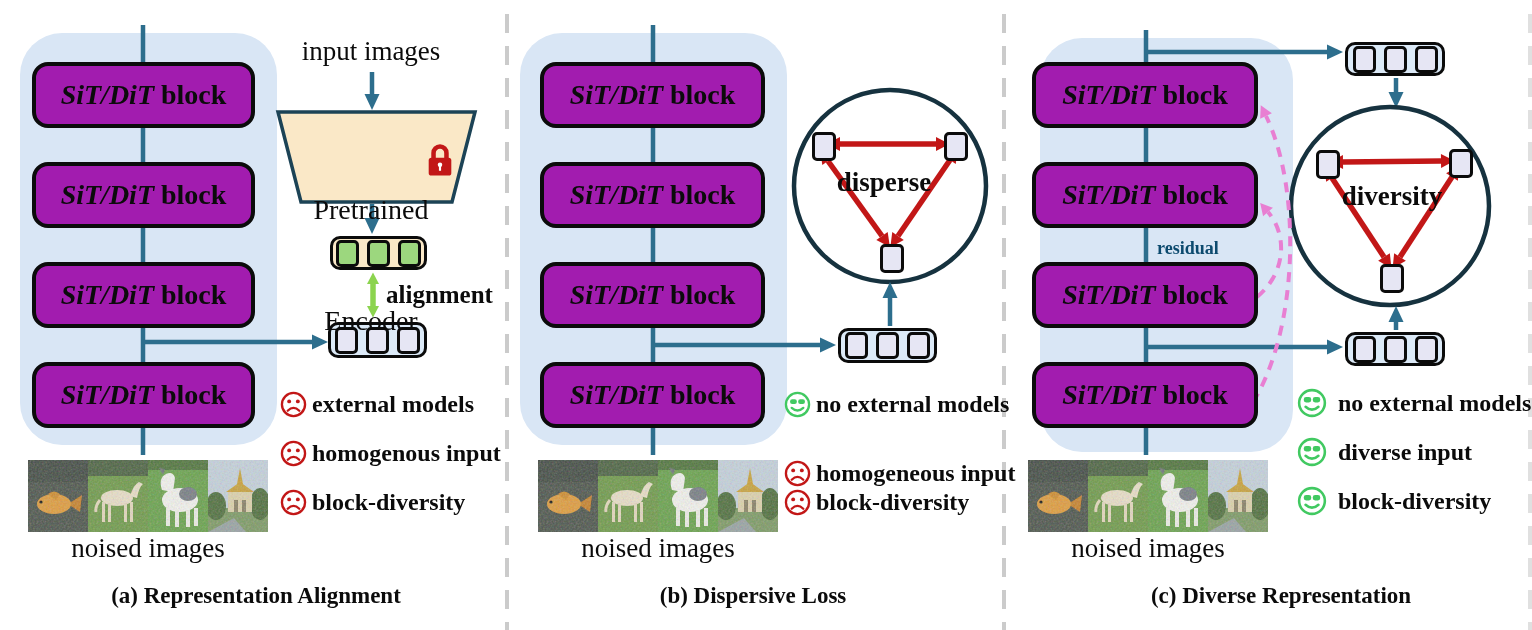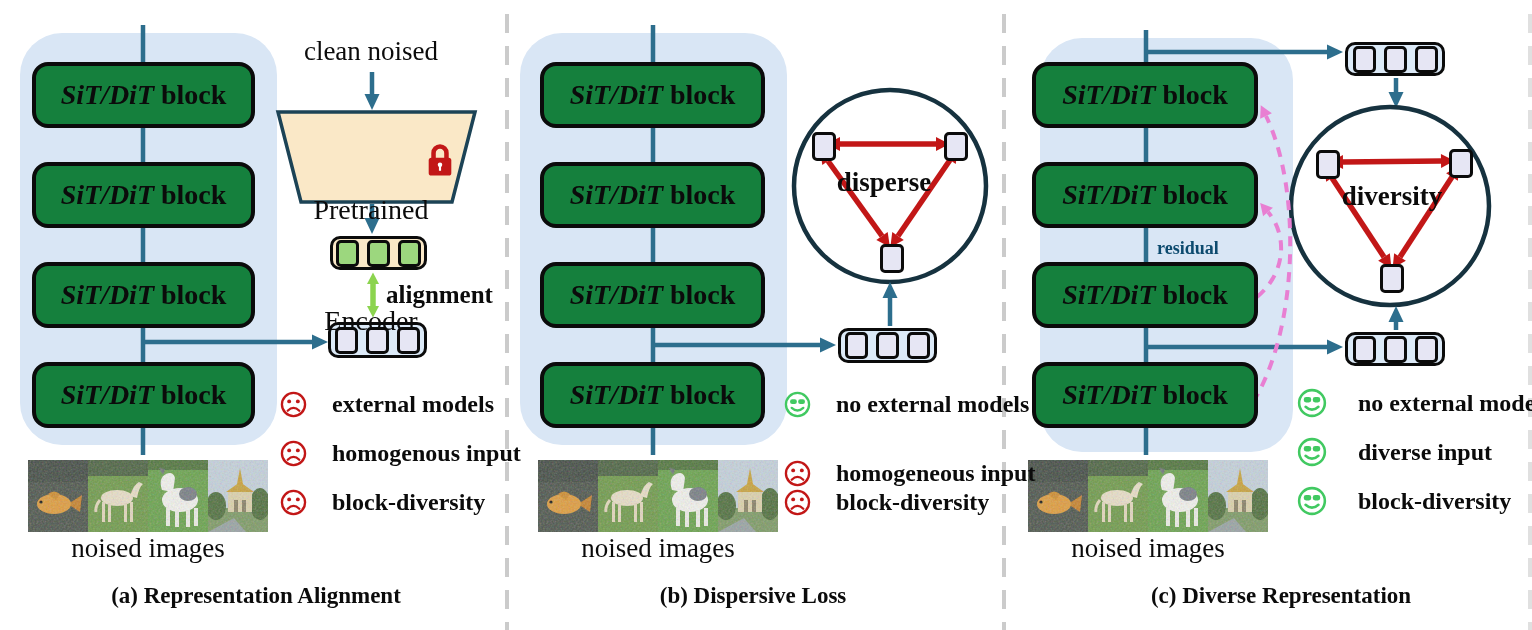--- a/index.html
+++ b/index.html
@@ -1,38 +1,38 @@
 <!DOCTYPE html>
 <html><head>
 <meta charset="utf-8">
 <style>
   html,body{margin:0;padding:0;background:#fff;}
   .canvas{position:relative;width:1532px;height:630px;background:#fff;overflow:hidden;
           font-family:"Liberation Serif","DejaVu Serif",serif;color:#0b0b0b;}
   .container{position:absolute;background:#D9E6F5;border-radius:42px;z-index:1;}
   svg.connectors{position:absolute;left:0;top:0;z-index:2;}
-  .block{position:absolute;height:58px;background:#15803d;border:4px solid #0b0b0b;border-radius:16px;
+  .block{position:absolute;height:58px;background:#a21caf;border:4px solid #0b0b0b;border-radius:16px;
          display:flex;align-items:center;justify-content:center;font-size:28px;font-weight:bold;z-index:3;white-space:pre;}
   .bi{font-style:italic;}
   .tokenbox{position:absolute;background:#DCEAF8;border:3.5px solid #0b0b0b;border-radius:10px;
             display:flex;align-items:center;justify-content:center;gap:8px;z-index:3;}
   .tokenbox.tan{background:#FAE8C7;}
   .tok{width:17px;height:21px;background:#E6E6F4;border:3px solid #0b0b0b;border-radius:5px;}
   .tok.green{background:#9CD77E;}
   .ctok{position:absolute;width:18px;height:23px;background:#E6E6F4;border:3.5px solid #0b0b0b;border-radius:5px;z-index:4;}
   .lbl{position:absolute;z-index:5;white-space:pre;}
   .center{transform:translateX(-50%);}
   .caption{font-size:23px;font-weight:bold;}
   .plain27{font-size:27px;}
   .encoder-text{font-size:28px;line-height:37px;text-align:center;}
   .circle-word{font-size:27px;font-weight:bold;}
   .bold25{font-size:25px;font-weight:bold;}
   .residual{font-size:18px;font-weight:bold;color:#0c4a6e;}
   .statusrow{position:absolute;display:flex;align-items:center;gap:5px;z-index:5;}
-  .statusrow .txt{font-size:24px;font-weight:bold;white-space:pre;margin-left:20px;}
+  .statusrow .txt{font-size:24px;font-weight:bold;white-space:pre;}
   .nstrip{position:absolute;display:flex;z-index:3;}
   .nstrip svg{display:block;}
   .lockwrap{position:absolute;z-index:6;}
 </style>
 </head>
 <body>
 
 <div class="canvas">
 
   <svg width="0" height="0" style="position:absolute" aria-hidden="true">
@@ -148,21 +148,21 @@
       <path d="M1253,402 C1298,330 1302,190 1266,116" fill="none" stroke="#E87FD2" stroke-width="4" stroke-dasharray="10 8" marker-end="url(#aP)"></path>
       <path d="M1257,297 C1287,272 1287,234 1268,212 " fill="none" stroke="#E87FD2" stroke-width="4" stroke-dasharray="10 8" marker-end="url(#aP)"></path>
     </g>
   </svg>
 
   <div class="block" style="left:32px;top:62px;width:215px;"><span class="bi">SiT/DiT</span><span> block</span></div>
   <div class="block" style="left:32px;top:162px;width:215px;"><span class="bi">SiT/DiT</span><span> block</span></div>
   <div class="block" style="left:32px;top:262px;width:215px;"><span class="bi">SiT/DiT</span><span> block</span></div>
   <div class="block" style="left:32px;top:362px;width:215px;"><span class="bi">SiT/DiT</span><span> block</span></div>
 
-  <div class="lbl plain27 center" style="left:371px;top:36px;">clean noised</div>
+  <div class="lbl plain27 center" style="left:371px;top:36px;">input images</div>
 
   <div class="lbl encoder-text" style="left:288px;top:117px;width:166px;">
     <div>Pretrained</div>
     <div>Encoder</div>
   </div>
 
   <div class="lockwrap" style="left:426px;top:142px;">
     <svg width="28" height="36" viewBox="0 0 26 32">
       <path d="M7 15 V9.5 a6 6 0 0 1 12 0 V15" stroke="#C21717" stroke-width="4.2" fill="none"></path>
       <rect x="2.5" y="14" width="21" height="16.5" rx="2.5" fill="#C21717"></rect>

